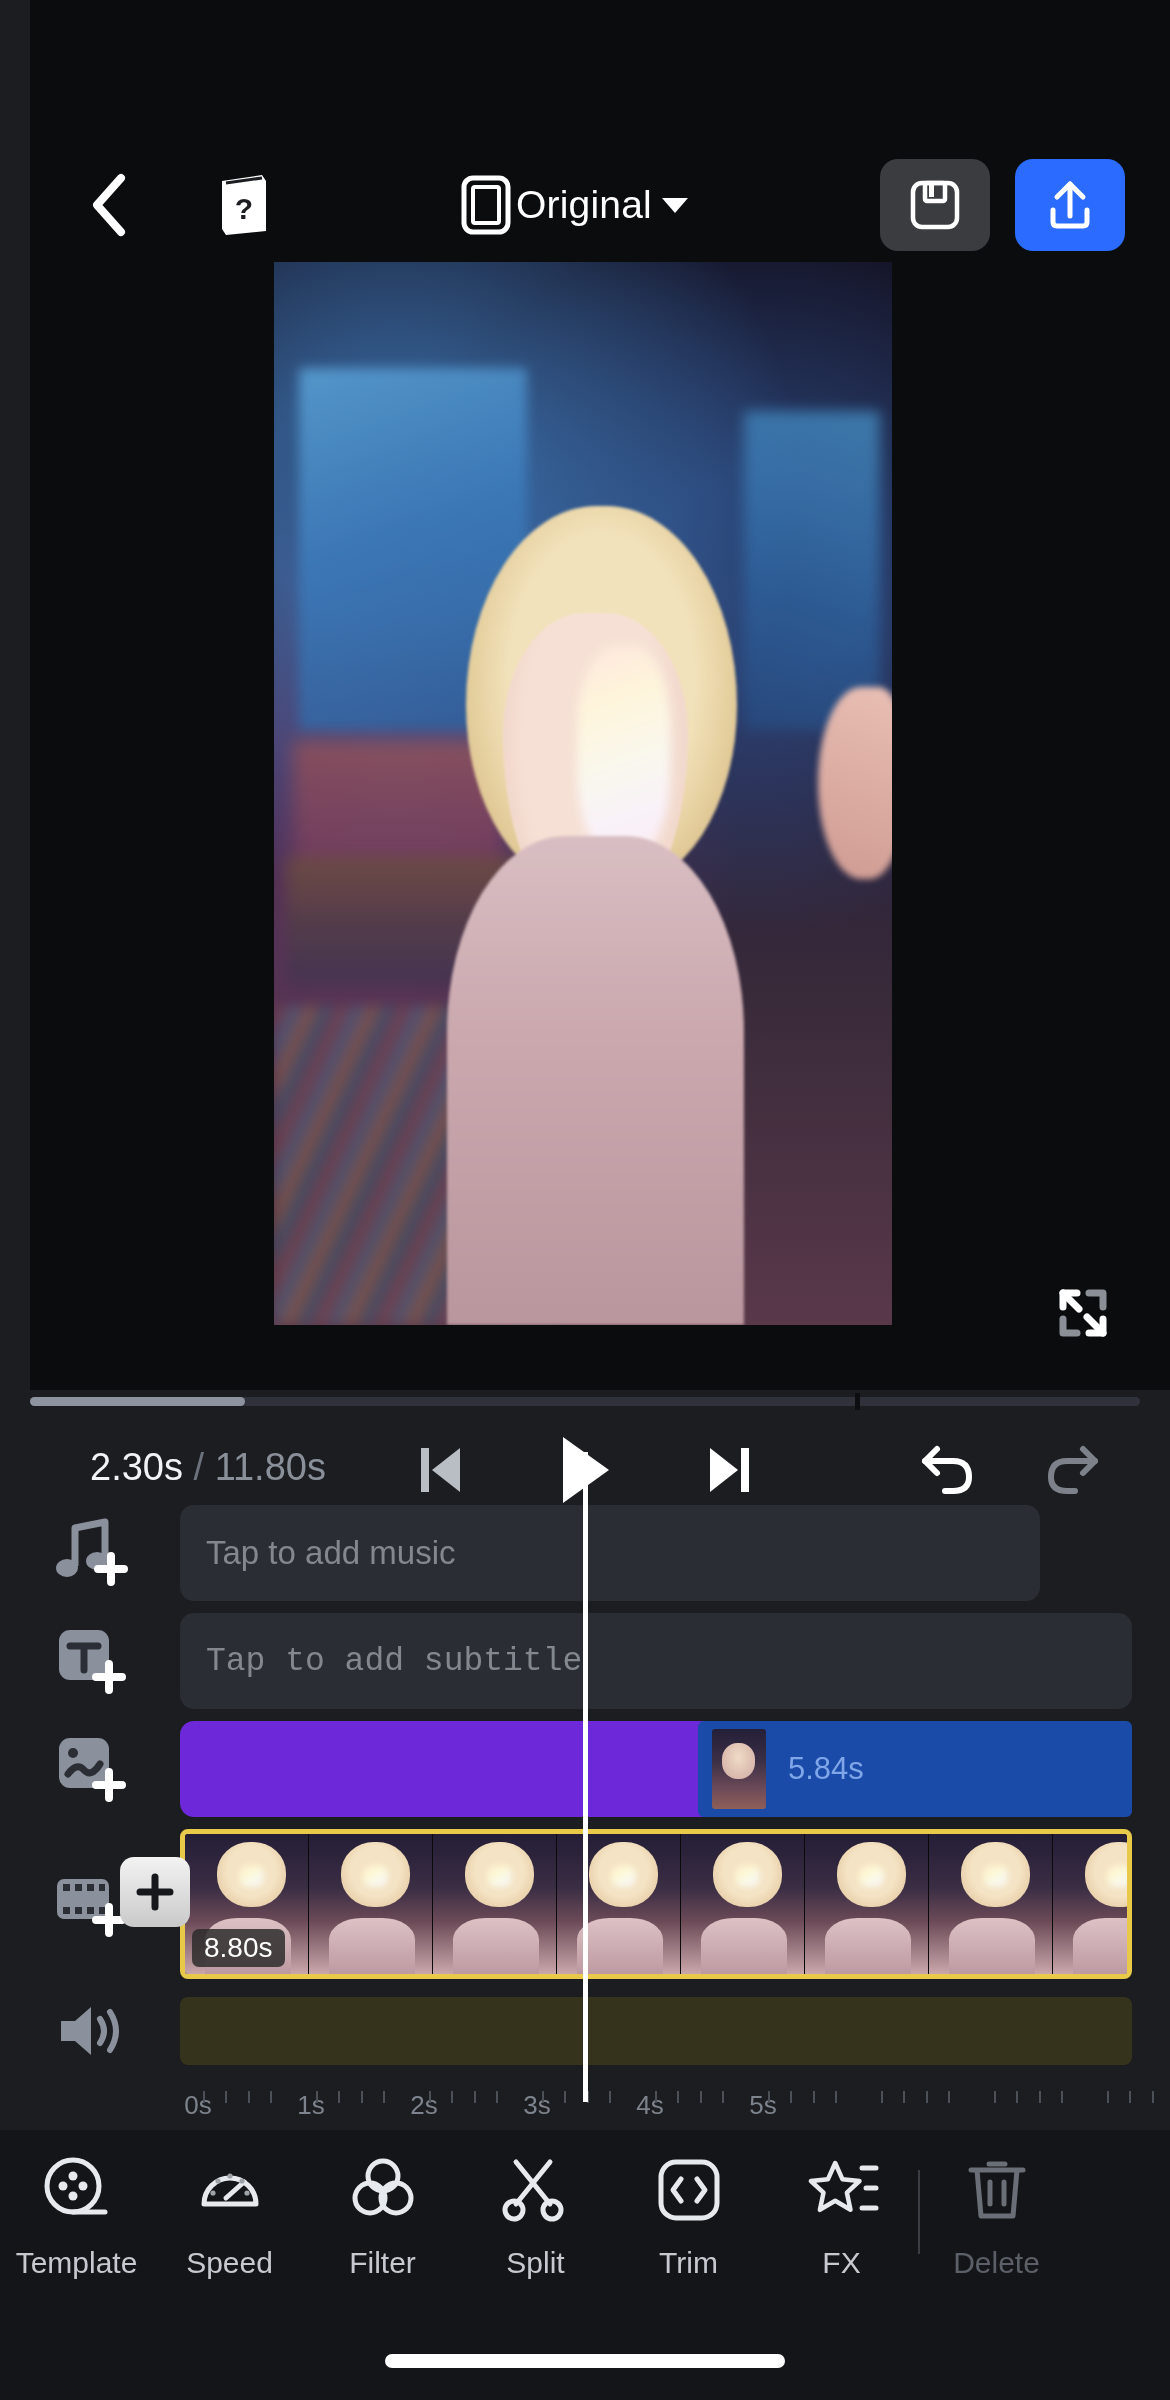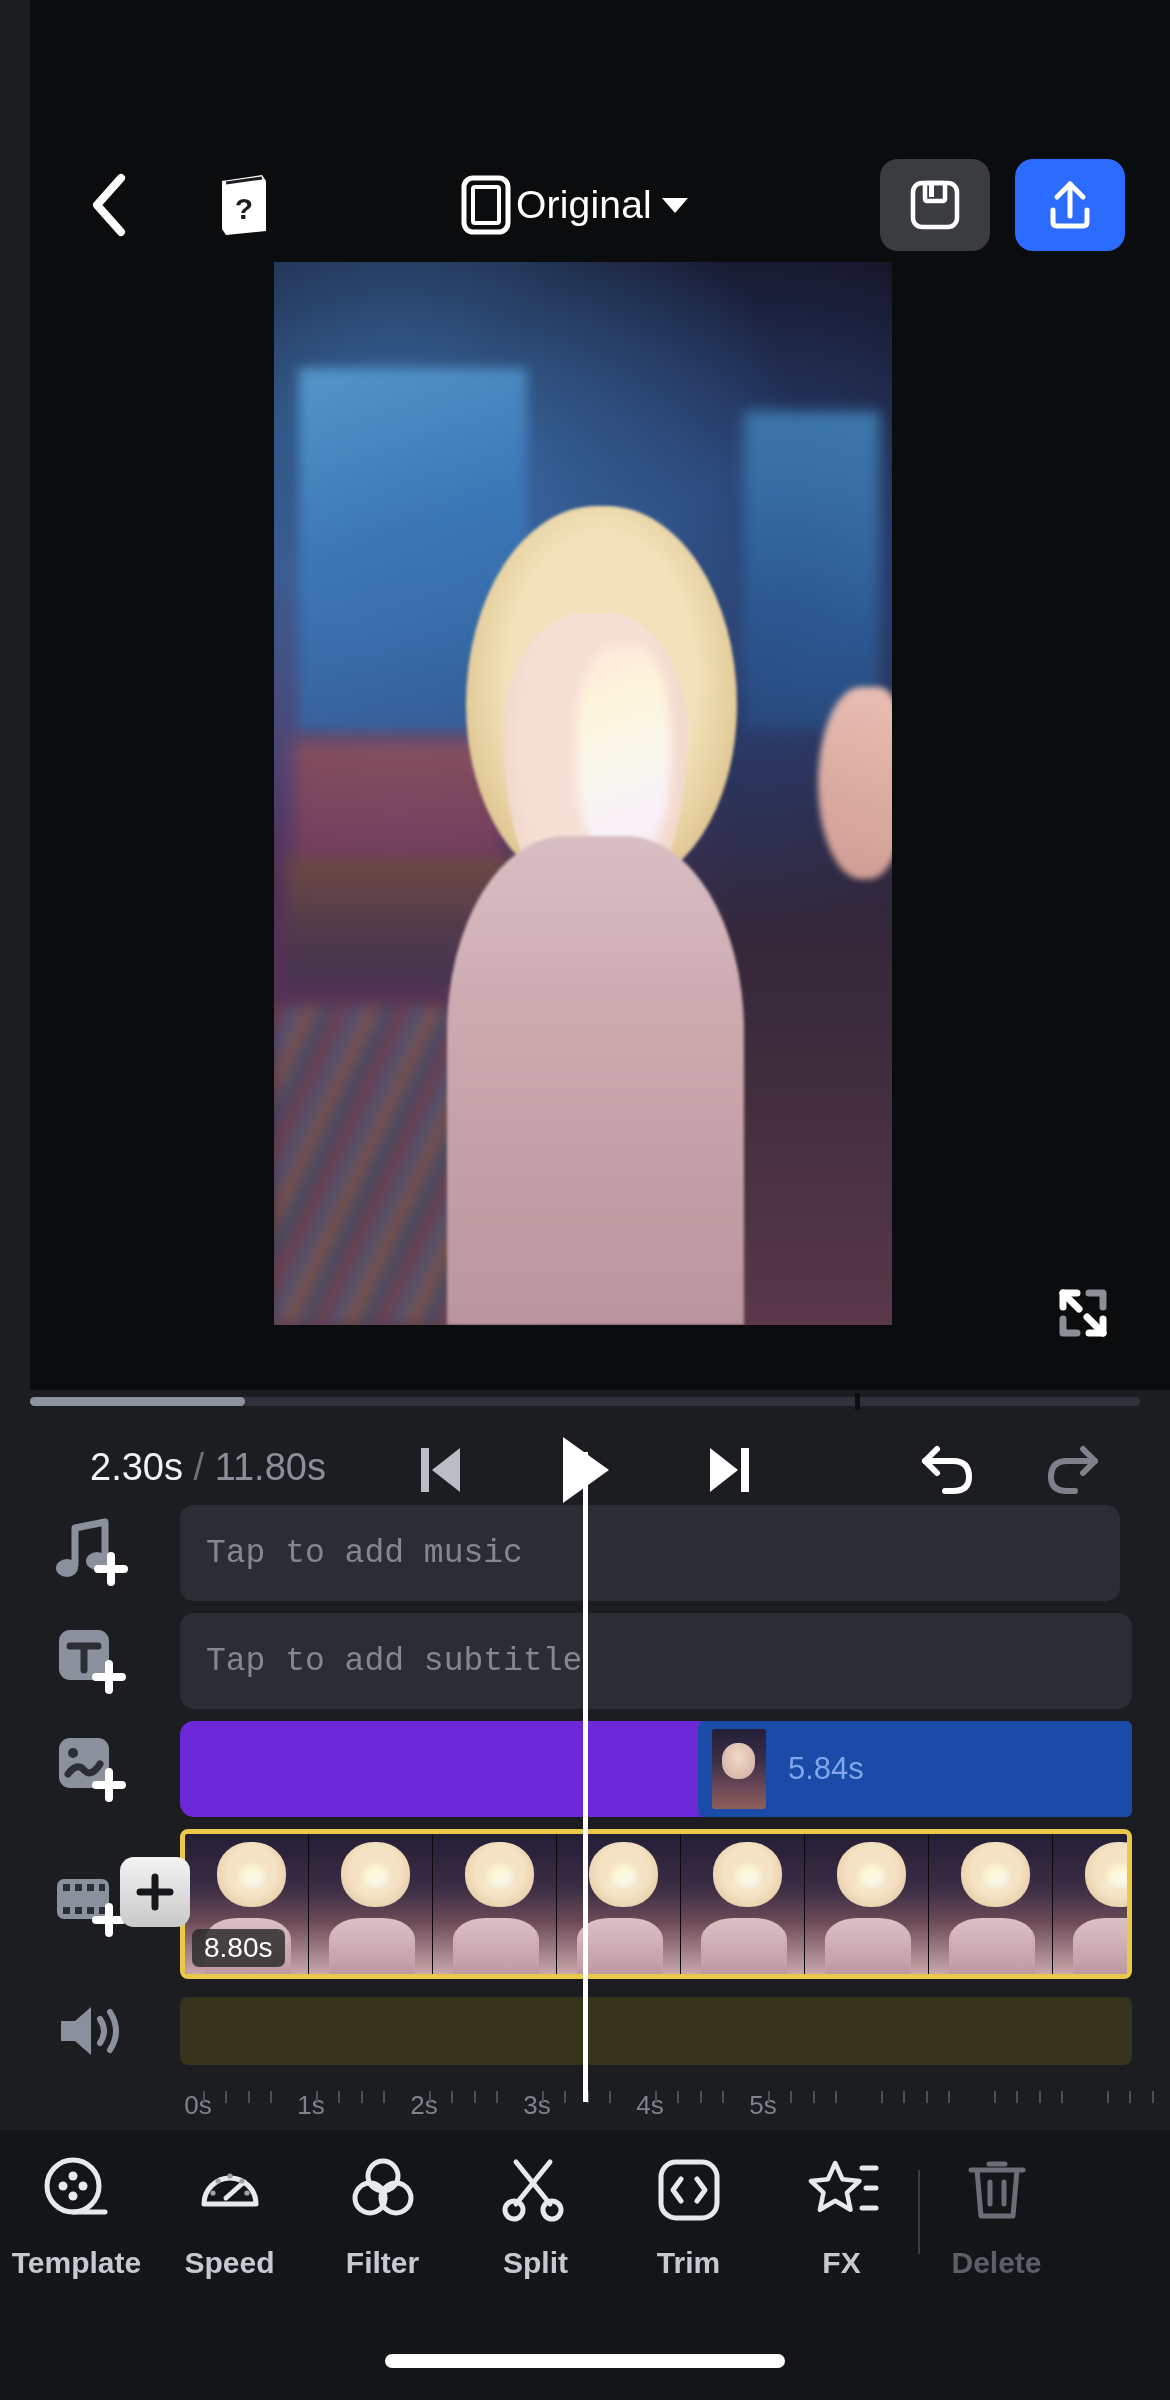--- a/index.html
+++ b/index.html
@@ -148,21 +148,21 @@
     height:96px; border-radius:14px; background:#2a2d33;
     display:flex; align-items:center; color:#83888f; font-size:33px; padding-left:26px;
   }
 
   .row-music { top:0px; }
   .row-text  { top:108px; }
   .row-sticker { top:216px; }
   .row-video  { top:324px; }
   .row-audio  { top:492px; }
 
-  .ph-music   { width:940px;font-family:Liberation Mono, monospace; }
+  .ph-music   { width:860px; }
   .ph-text    { width:952px;font-family:Liberation Mono, monospace; }
 
   .sticker-lane {
     position:relative; width:952px; height:96px; border-radius:14px; background:#6d28d9;
   }
   .sticker-clip {
     position:absolute; left:518px; top:0; width:434px; height:96px;
     background:#1b4ba8; border-radius:6px; display:flex; align-items:center; gap:22px; padding-left:14px;
   }
   .sticker-thumb {
@@ -219,21 +219,21 @@
   .playhead {
     position:absolute; left:583px; top:1452px; width:5px; height:650px;
     background:#ffffff; z-index:30;
   }
 
   
   .bottombar {
     position:absolute; left:0; bottom:0; width:1170px; height:270px;
     background:#141518;
   }
-  .tools { position:absolute; left:0; top:22px; width:1170px; height:170px; display:flex; align-items:flex-start;font-weight:bold; }
+  .tools { position:absolute; left:0; top:22px; width:1170px; height:170px; display:flex; align-items:flex-start; }
   .tool { width:153px; display:flex; flex-direction:column; align-items:center; gap:18px; }
   .tool-label { color:#c6cad0; font-size:30px; }
   .tool.disabled .tool-label { color:#5b6068; }
   .tool-divider { width:2px; height:84px; background:#3a3d43; margin-top:18px; align-self:flex-start;}
   .home-indicator {
     position:absolute; left:50%; transform:translateX(-50%); bottom:32px;
     width:400px; height:14px; background:#fff; border-radius:8px;
   }
   svg { display:block; }
 </style>

